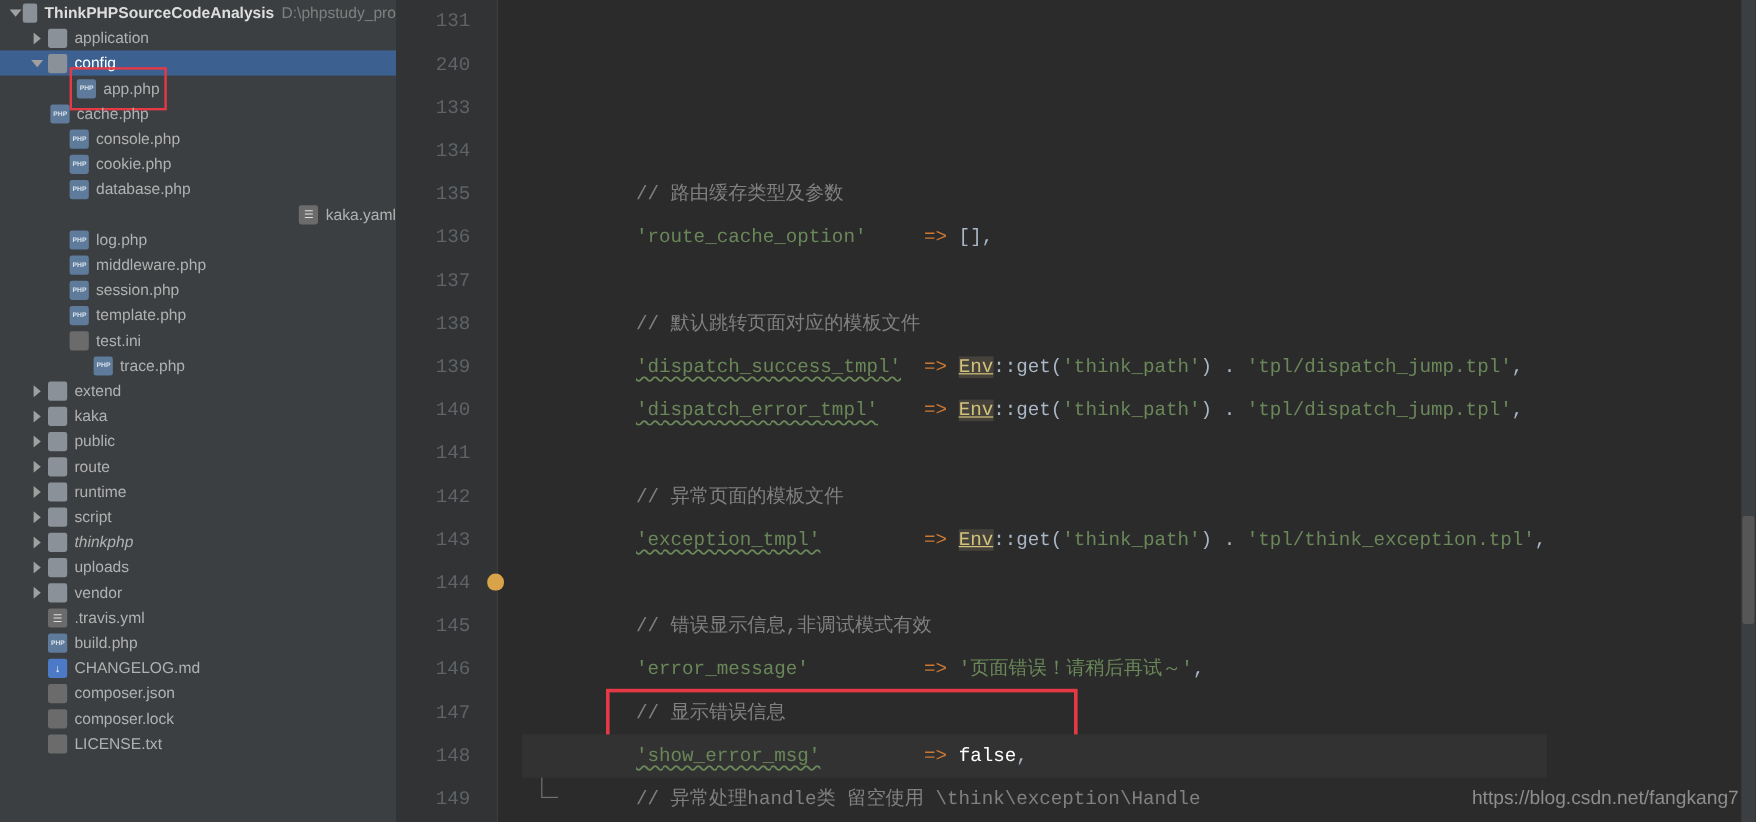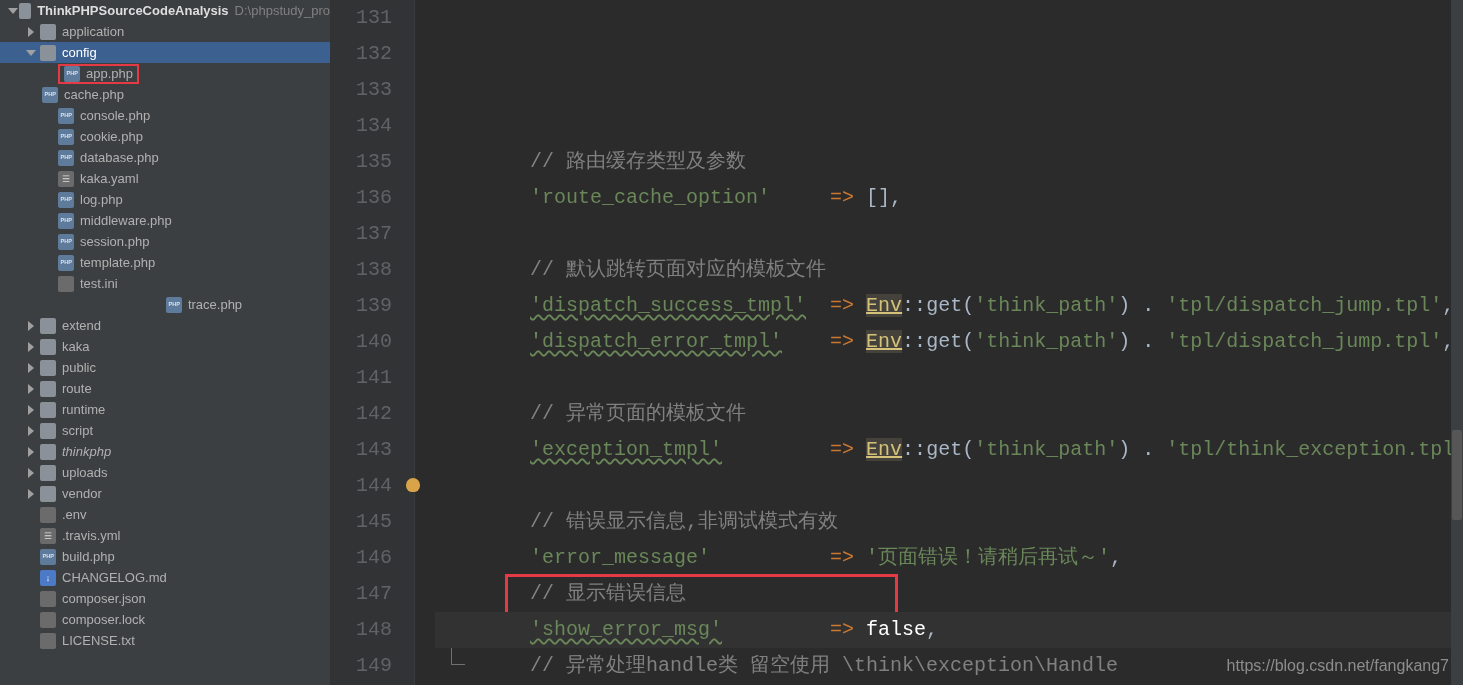--- a/index.html
+++ b/index.html
@@ -72,28 +72,28 @@
 .icon.yaml-file::after { content: "☰"; }
 .icon.generic-file { background: #6b6b6b; border-radius: 2px; }
 .icon.json-file { background: #6b6b6b; border-radius: 2px; }
 .icon.md-file { background: #4d7ac7; border-radius: 2px; color: #fff; font-size: 9px; }
 .icon.md-file::after { content: "↓"; }
 .red-box-file {
   border: 2px solid #e63946;
   padding: 0 4px;
   display: inline-flex;
   align-items: center;
-  height: 20px;
+  height: 36px;
 }
 .editor {
   flex: 1;
   background: #2b2b2b;
   display: flex;
   font-family: "Consolas", "Courier New", monospace;
-  font-size: 20px;
+  font-size: 16px;
   line-height: 36px;
   overflow: hidden;
 }
 .gutter {
   width: 85px;
   background: #313335;
   text-align: right;
   color: #606366;
   padding-right: 22px;
   flex-shrink: 0;
@@ -212,21 +212,21 @@
       <div class="tree-item" style="padding-left: 44px;">
         <span class="arrow none"></span>
         <span class="icon php-file"></span>
         <span>cookie.php</span>
       </div>
       <div class="tree-item" style="padding-left: 44px;">
         <span class="arrow none"></span>
         <span class="icon php-file"></span>
         <span>database.php</span>
       </div>
-      <div class="tree-item" style="padding-left: 44px;">
+      <div class="tree-item" style="padding-left: 44px; justify-content: flex-end;">
         <span class="arrow none"></span>
         <span class="icon yaml-file"></span>
         <span>kaka.yaml</span>
       </div>
       <div class="tree-item" style="padding-left: 44px;">
         <span class="arrow none"></span>
         <span class="icon php-file"></span>
         <span>log.php</span>
       </div>
       <div class="tree-item" style="padding-left: 44px;">
@@ -242,21 +242,21 @@
       <div class="tree-item" style="padding-left: 44px;">
         <span class="arrow none"></span>
         <span class="icon php-file"></span>
         <span>template.php</span>
       </div>
       <div class="tree-item" style="padding-left: 44px;">
         <span class="arrow none"></span>
         <span class="icon generic-file"></span>
         <span>test.ini</span>
       </div>
-      <div class="tree-item" style="padding-left: 64px; justify-content: center;">
+      <div class="tree-item" style="padding-left: 64px;">
         <span class="arrow none"></span>
         <span class="icon php-file"></span>
         <span>trace.php</span>
       </div>
       <div class="tree-item" style="padding-left: 26px;">
         <span class="arrow right"></span>
         <span class="icon folder"></span>
         <span>extend</span>
       </div>
       <div class="tree-item" style="padding-left: 26px;">
@@ -291,25 +291,20 @@
       </div>
       <div class="tree-item" style="padding-left: 26px;">
         <span class="arrow right"></span>
         <span class="icon folder"></span>
         <span>uploads</span>
       </div>
       <div class="tree-item" style="padding-left: 26px;">
         <span class="arrow right"></span>
         <span class="icon folder"></span>
         <span>vendor</span>
-      </div>
-      <div class="tree-item" style="padding-left: 26px;">
-        <span class="arrow none"></span>
-        <span class="icon generic-file"></span>
-        <span>.env</span>
       </div>
       <div class="tree-item" style="padding-left: 26px;">
         <span class="arrow none"></span>
         <span class="icon yaml-file"></span>
         <span>.travis.yml</span>
       </div>
       <div class="tree-item" style="padding-left: 26px;">
         <span class="arrow none"></span>
         <span class="icon php-file"></span>
         <span>build.php</span>
@@ -333,21 +328,21 @@
         <span class="arrow none"></span>
         <span class="icon generic-file"></span>
         <span>LICENSE.txt</span>
       </div>
     </div>
 </div>
 
 <div class="editor">
   <div class="gutter" id="gutter">
       <div class="ln">131</div>
-      <div class="ln">132</div>
+      <div class="ln">240</div>
       <div class="ln">133</div>
       <div class="ln">134</div>
       <div class="ln">135</div>
       <div class="ln">136</div>
       <div class="ln">137</div>
       <div class="ln">138</div>
       <div class="ln">139</div>
       <div class="ln">140</div>
       <div class="ln">141</div>
       <div class="ln">142</div>

